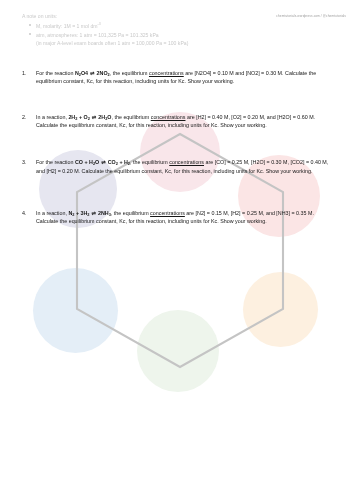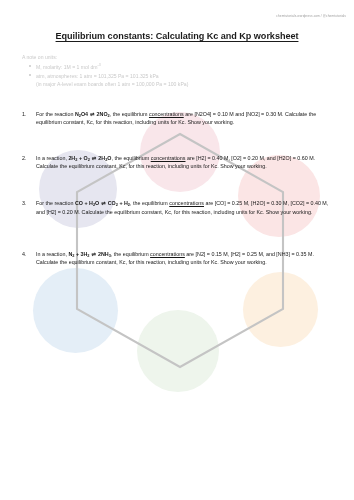--- a/index.html
+++ b/index.html
@@ -141,21 +141,20 @@
 
     <svg width="354" height="500" viewBox="0 0 354 500" style="position:absolute; left:0; top:0;">
       <polygon points="180,134 283,192 283,309 180,367 77,309 77,192" fill="none" stroke="#c4c4c4" stroke-width="2.1"></polygon>
     </svg>
   </div>
 
   <div id="watermark">chemtutorials.wordpress.com / @chemtutorials</div>
 
   <div id="content">
 
-    <div id="title">Equilibrium constants: Calculating Kc and Kp worksheet</div>
 
     <div id="note-block">
       <div id="note-heading">A note on units:</div>
       <ul class="note-list">
         <li>
           <span class="bullet"></span><span>M, molarity: 1M = 1 mol dm</span><span class="sup">-3</span>
         </li>
         <li>
           <span class="bullet"></span><span>atm, atmospheres: 1 atm = 101,325 Pa = 101.325 kPa</span>
           <div class="note-sub">(in major A-level exam boards often 1 atm = 100,000 Pa = 100 kPa)</div>

